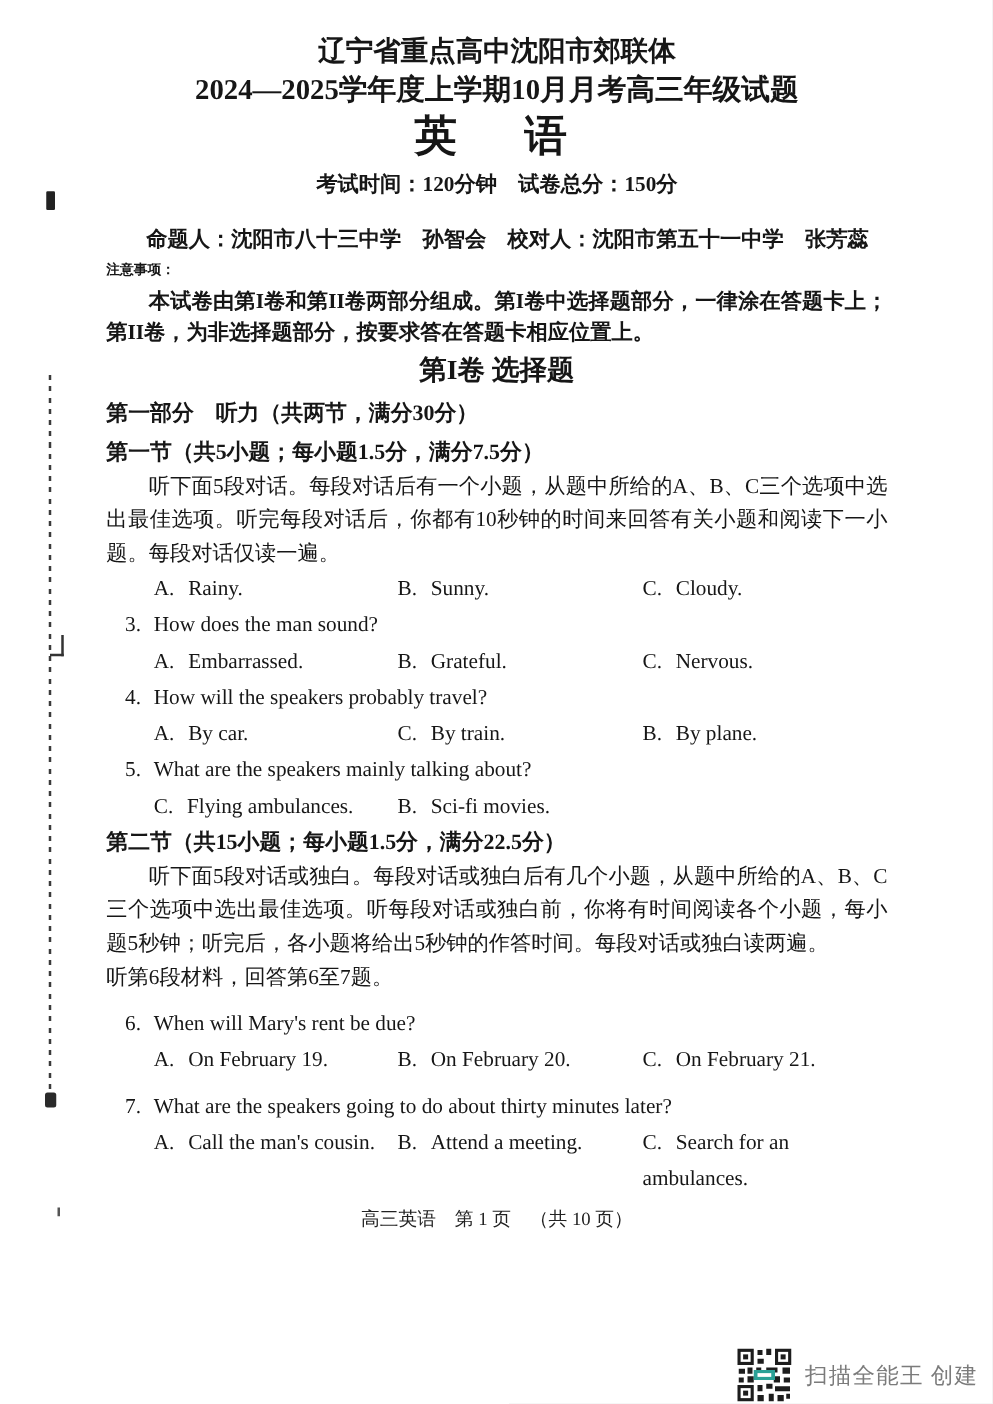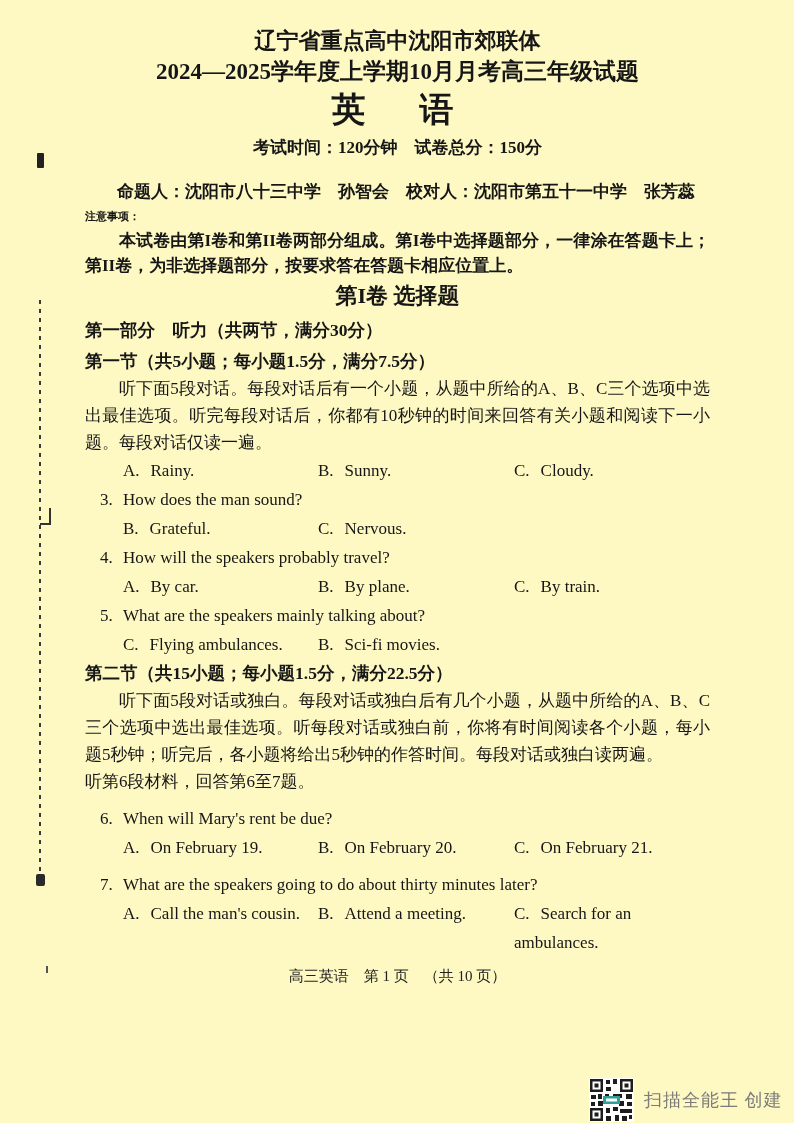--- a/index.html
+++ b/index.html
@@ -1,19 +1,19 @@
 <!DOCTYPE html>
 <html><head>
 <meta charset="utf-8">
 <style>
   html,body{margin:0;padding:0;background:#e9e9e9;}
   .page{
     position:relative;
     width:794px;height:1123px;
-    background:#fef9c3;
+    background:#ffffff;
     font-family:"Liberation Serif","DejaVu Serif",serif;
     color:#161616;
     overflow:hidden;
     margin:0 auto;
   }
   .content{padding:26px 84px 0 85px;}
   .t1{font-size:22px;line-height:30px;font-weight:700;text-align:center;}
   .t2{font-size:23px;line-height:31px;font-weight:700;text-align:center;}
   .subject{font-size:34px;line-height:46px;font-weight:700;text-align:center;letter-spacing:10px;}
   .info{font-size:17px;line-height:25px;font-weight:700;text-align:center;margin-top:2px;}
@@ -75,31 +75,32 @@
       <div class="opts">
         <span><span class="ol">A.</span><span>Rainy.</span></span>
         <span><span class="ol">B.</span><span>Sunny.</span></span>
         <span><span class="ol">C.</span><span>Cloudy.</span></span>
       </div>
     </div>
 
     <div>
       <div class="q-line"><span class="q-num">3.</span><span>How does the man sound?</span></div>
       <div class="opts">
+        <span><span class="ol">A.</span><span>Embarrassed.</span></span>
         <span><span class="ol">B.</span><span>Grateful.</span></span>
         <span><span class="ol">C.</span><span>Nervous.</span></span>
       </div>
     </div>
 
     <div>
       <div class="q-line"><span class="q-num">4.</span><span>How will the speakers probably travel?</span></div>
       <div class="opts">
         <span><span class="ol">A.</span><span>By car.</span></span>
+        <span><span class="ol">C.</span><span>By train.</span></span>
         <span><span class="ol">B.</span><span>By plane.</span></span>
-        <span><span class="ol">C.</span><span>By train.</span></span>
       </div>
     </div>
 
     <div>
       <div class="q-line"><span class="q-num">5.</span><span>What are the speakers mainly talking about?</span></div>
       <div class="opts">
         <span><span class="ol">C.</span><span>Flying ambulances.</span></span>
         <span><span class="ol">B.</span><span>Sci-fi movies.</span></span>
       </div>
     </div>

